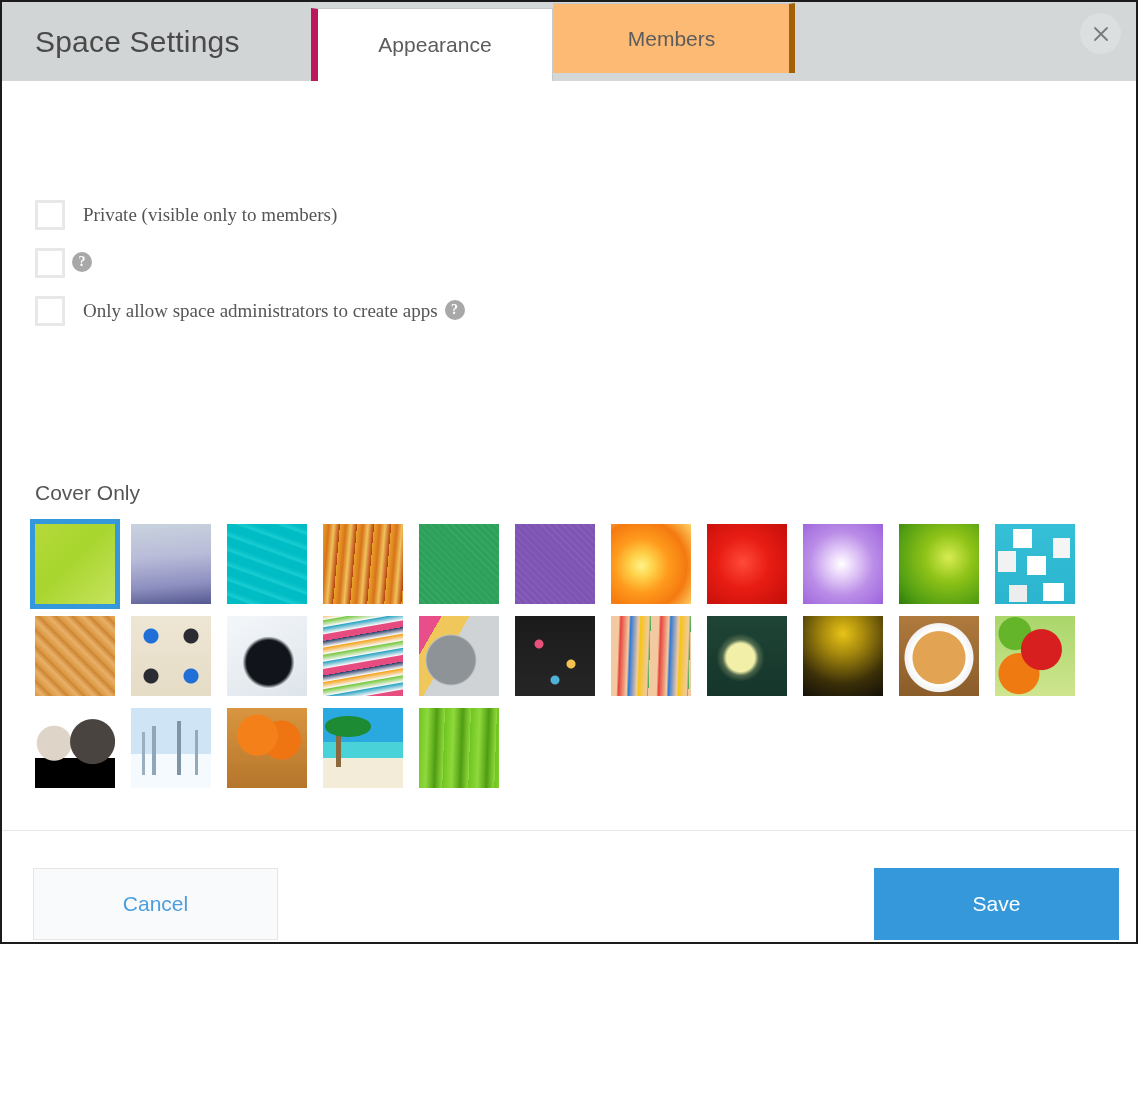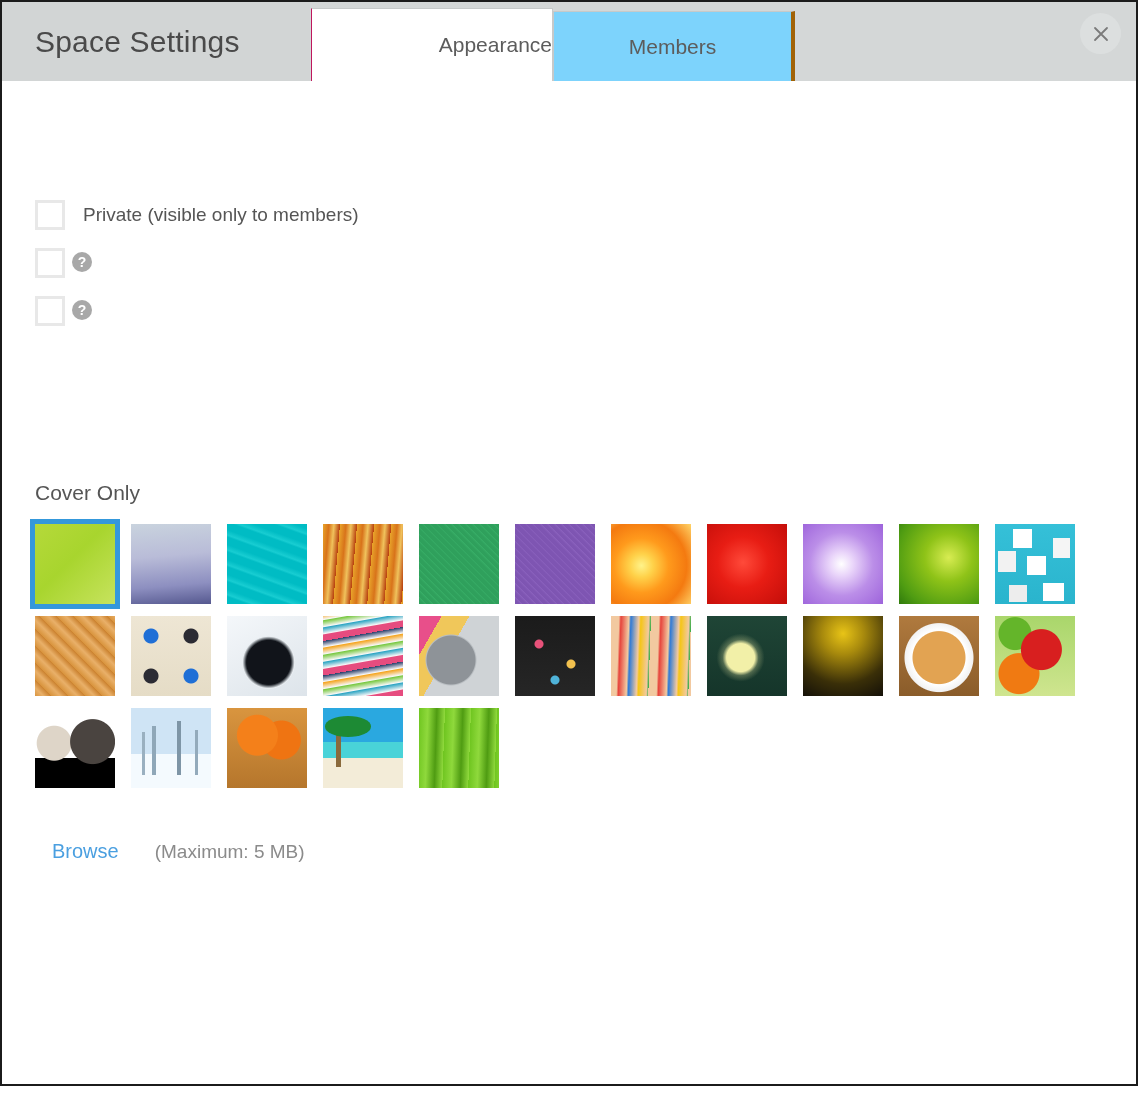--- a/index.html
+++ b/index.html
@@ -7,21 +7,21 @@
     padding: 0;
     background: #ffffff;
   }
   body {
     font-family: "Liberation Sans", sans-serif;
     -webkit-font-smoothing: antialiased;
   }
   .page {
     position: relative;
     width: 1138px;
-    height: 1086px;
+    height: 944px;
     box-sizing: border-box;
     border: 2px solid #1b1b1b;
     background: #ffffff;
     overflow: hidden;
   }
 
   
   .tabstrip {
     position: relative;
     height: 79px;
@@ -51,33 +51,32 @@
     height: 72px;
     box-sizing: border-box;
     display: flex;
     align-items: center;
     justify-content: center;
     font-size: 21px;
     color: #5c5c5c;
   }
   .tab.active {
     background: #ffffff;
-    border-left: 1px solid #be185d;
+    border-left: 7px solid #be185d;
     border-right: 1px solid #c6c9c9;
     border-top: 1px solid #c6c9c9;
     top: 6px;
     height: 73px;
-    justify-content: flex-end;
   }
   .tab.inactive {
-    background: #7dd3fc;
+    background: #fdba74;
     border-left: 1px solid #c6c9c9;
-    border-right: 4px solid #a16207;
+    border-right: 6px solid #a16207;
     border-top: 1px solid #c6c9c9;
-    top: 9px;
+    top: 1px;
     height: 70px;
   }
   #tab-appearance { left: 309px; width: 242px; }
   #tab-members    { left: 551px; width: 242px; }
 
   .close-btn {
     position: absolute;
     right: 15px;
     top: 11px;
     width: 41px;
@@ -120,20 +119,21 @@
   .checkbox-list {
     position: absolute;
     left: 33px;
     top: 110px;
     width: 1060px;
   }
   .check-row {
     display: flex;
     align-items: center;
     height: 48px;
+    font-family: Liberation Serif, serif;
   }
   .checkbox {
     width: 30px;
     height: 30px;
     box-sizing: border-box;
     border: 3px solid #e8e8e8;
     background: #ffffff;
     flex: 0 0 auto;
     cursor: pointer;
   }
@@ -305,20 +305,21 @@
       </div>
 
       <div class="check-row">
         <span class="checkbox"></span>
         <span class="help-icon">?</span>
       </div>
 
 
       <div class="check-row">
         <span class="checkbox"></span>
+        <span class="check-label">Only allow space administrators to create apps</span>
         <span class="help-icon">?</span>
       </div>
 
     </div>
 
     <div class="cover-heading">Cover Only</div>
 
     <div class="thumb-grid" id="thumb-grid">
         <div class="thumb-row">
           <div class="thumb-cell">
@@ -476,15 +477,19 @@
             </div>
           </div>
         </div>
       </div>
 
     <div class="browse-row">
       <span class="browse-link">Browse</span>
       <span class="max-note">(Maximum: 5 MB)</span>
     </div>
 
+    <div class="footer">
+      <button class="btn btn-cancel">Cancel</button>
+      <button class="btn btn-save">Save</button>
+    </div>
 
   </div>
 </div>
 
 </body></html>

